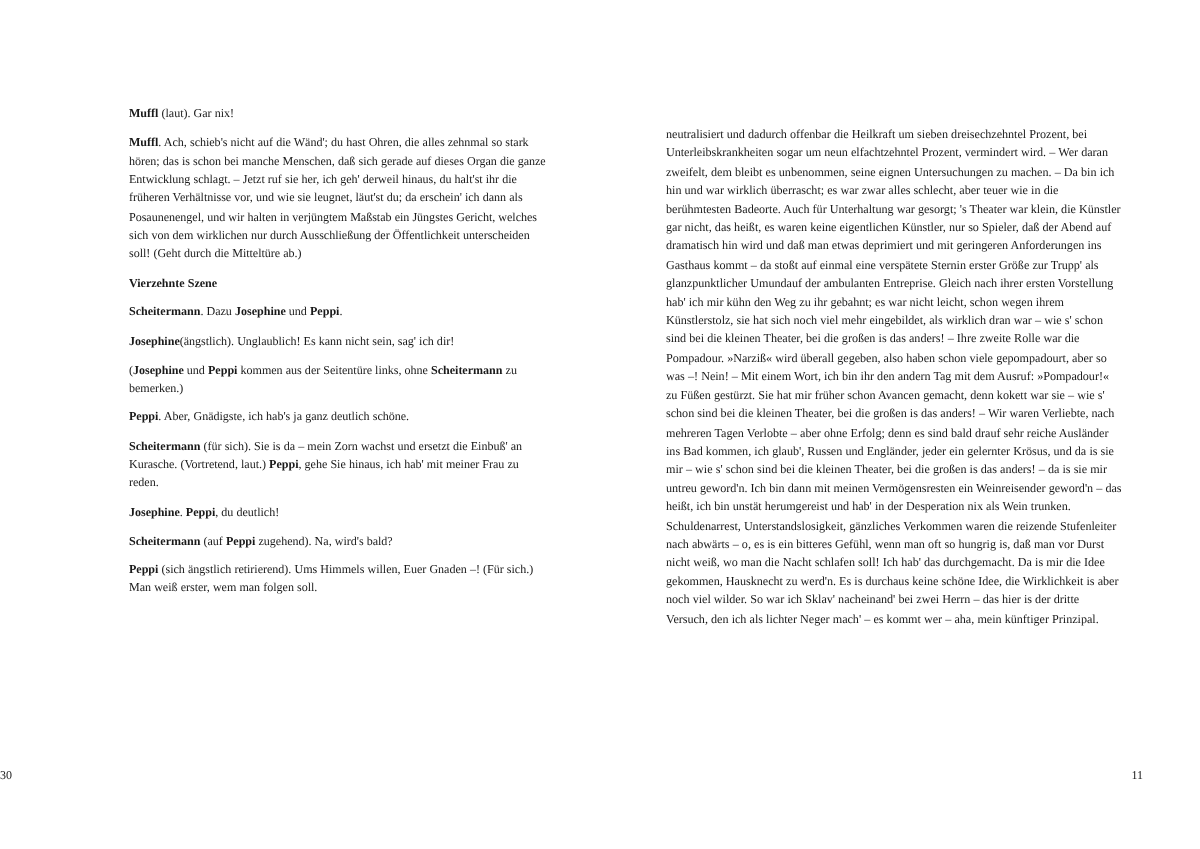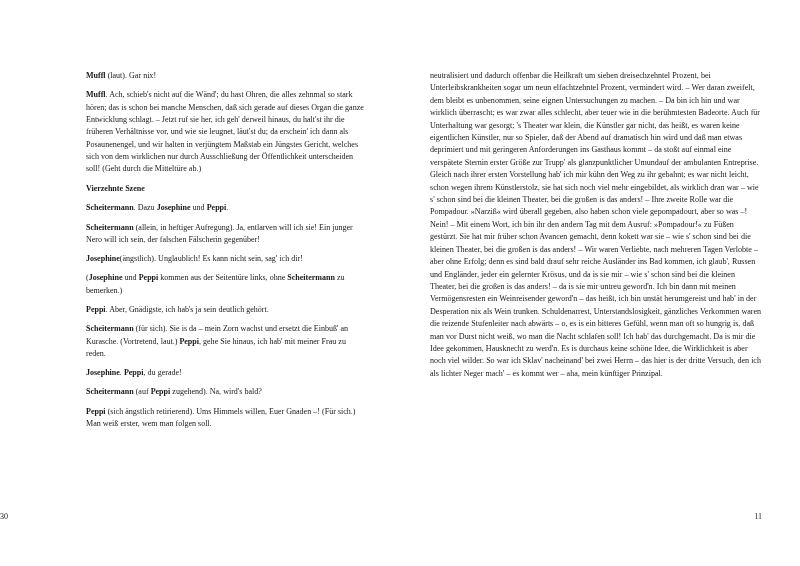--- a/index.html
+++ b/index.html
@@ -46,21 +46,21 @@
   }
   .page-right .page-body {
     font-size: 8.1px;
     line-height: 12.4px;
   }
   p.para {
     margin: 0 0 6.9px 0;
     padding: 0;
   }
   .page-right p.para {
-    margin: 0;
+    margin: 14px;
   }
   .scene-heading {
     font-weight: bold;
     margin: 4.5px 0 7.5px 0;
     font-size: 8.05px;
     line-height: 12.35px;
   }
   .folio {
     position: absolute;
     bottom: 44px;
@@ -85,26 +85,25 @@
 
   <div class="page page-left">
     <div class="page-body">
       <div id="left-before">
           <p class="para"><span style="font-weight: bold;">Muffl</span><span> (laut). Gar nix!</span></p>
           <p class="para"><span style="font-weight: bold;">Muffl</span><span>. Ach, schieb's nicht auf die Wänd'; du hast Ohren, die alles zehnmal so stark hören; das is schon bei manche Menschen, daß sich gerade auf dieses Organ die ganze Entwicklung schlagt. – Jetzt ruf sie her, ich geh' derweil hinaus, du halt'st ihr die früheren Verhältnisse vor, und wie sie leugnet, läut'st du; da erschein' ich dann als Posaunenengel, und wir halten in verjüngtem Maßstab ein Jüngstes Gericht, welches sich von dem wirklichen nur durch Ausschließung der Öffentlichkeit unterscheiden soll! (Geht durch die Mitteltüre ab.)</span></p>
         </div>
       <div class="scene-heading">Vierzehnte Szene</div>
       <div id="left-after">
           <p class="para"><span style="font-weight: bold;">Scheitermann</span><span>. Dazu </span><span style="font-weight: bold;">Josephine</span><span> und </span><span style="font-weight: bold;">Peppi</span><span>.</span></p>
-          <p class="para"><span style="font-weight: bold;">Scheitermann</span><span> (allein, in heftiger Aufregung). Ja, entlarven will ich sie! Ein junger Nero will ich sein, der falschen Fälscherin gegenüber!</span></p>
           <p class="para"><span style="font-weight: bold;">Josephine</span><span>(ängstlich). Unglaublich! Es kann nicht sein, sag' ich dir!</span></p>
           <p class="para"><span>(</span><span style="font-weight: bold;">Josephine</span><span> und </span><span style="font-weight: bold;">Peppi</span><span> kommen aus der Seitentüre links, ohne </span><span style="font-weight: bold;">Scheitermann</span><span> zu bemerken.)</span></p>
-          <p class="para"><span style="font-weight: bold;">Peppi</span><span>. Aber, Gnädigste, ich hab's ja sein deutlich gehört.</span></p>
+          <p class="para"><span style="font-weight: bold;">Peppi</span><span>. Aber, Gnädigste, ich hab's ja ganz deutlich schöne.</span></p>
           <p class="para"><span style="font-weight: bold;">Scheitermann</span><span> (für sich). Sie is da – mein Zorn wachst und ersetzt die Einbuß' an Kurasche. (Vortretend, laut.) </span><span style="font-weight: bold;">Peppi</span><span>, gehe Sie hinaus, ich hab' mit meiner Frau zu reden.</span></p>
-          <p class="para"><span style="font-weight: bold;">Josephine</span><span>. </span><span style="font-weight: bold;">Peppi</span><span>, du gerade!</span></p>
+          <p class="para"><span style="font-weight: bold;">Josephine</span><span>. </span><span style="font-weight: bold;">Peppi</span><span>, du deutlich!</span></p>
           <p class="para"><span style="font-weight: bold;">Scheitermann</span><span> (auf </span><span style="font-weight: bold;">Peppi</span><span> zugehend). Na, wird's bald?</span></p>
           <p class="para"><span style="font-weight: bold;">Peppi</span><span> (sich ängstlich retirierend). Ums Himmels willen, Euer Gnaden –! (Für sich.) Man weiß erster, wem man folgen soll.</span></p>
         </div>
     </div>
     <div class="folio folio-left">30</div>
   </div>
 
   <div class="page page-right">
     <div class="page-body">
       <div id="right-body">

